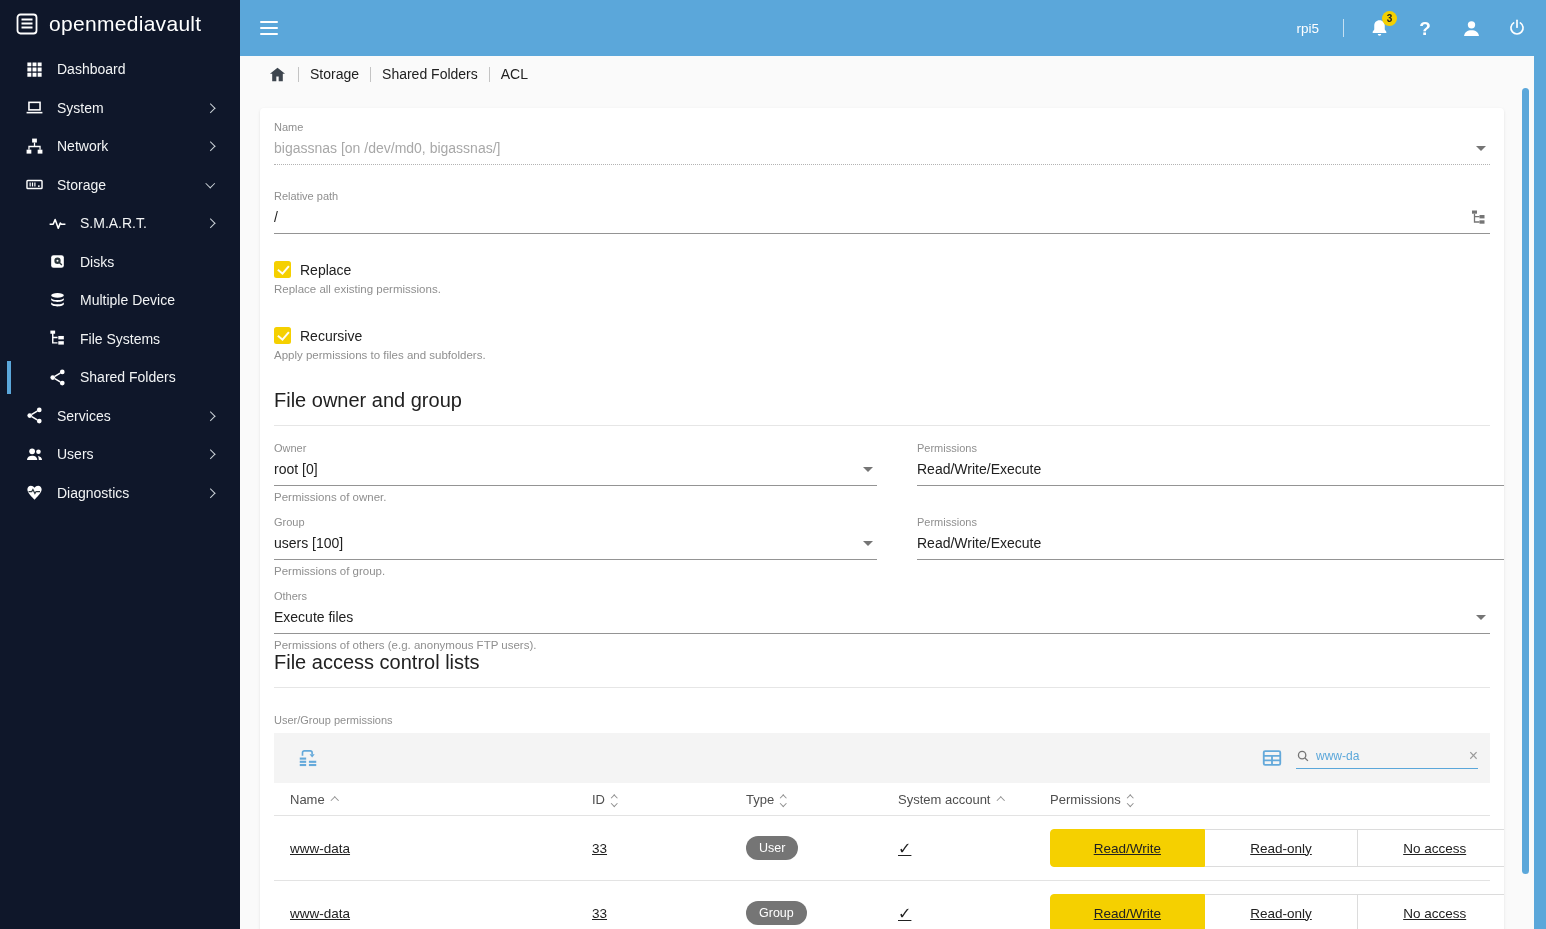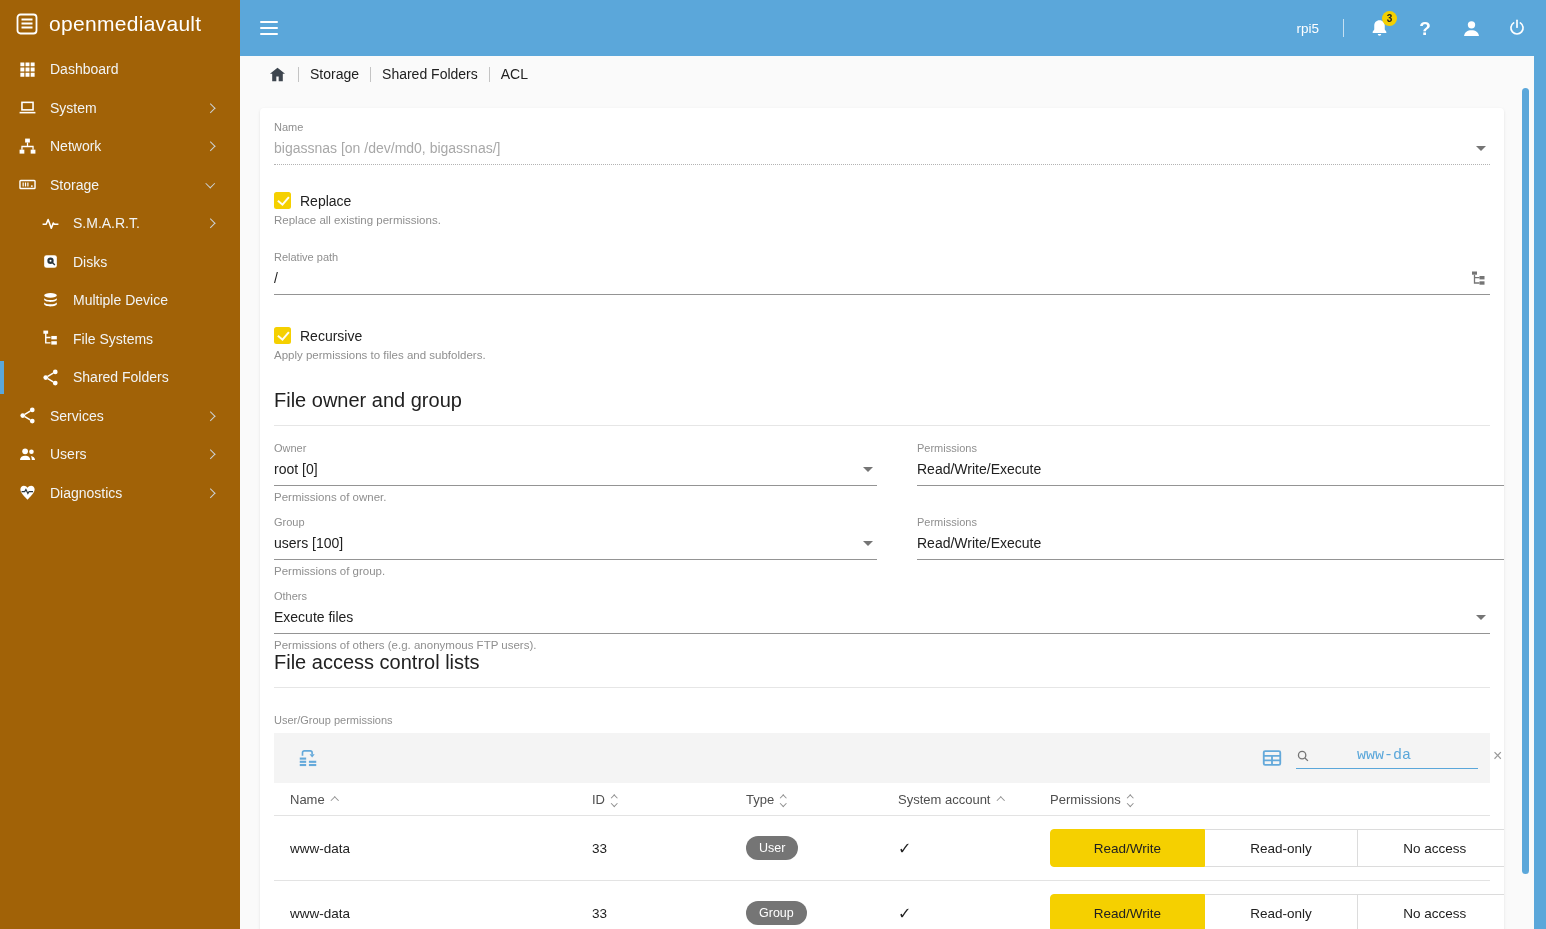--- a/index.html
+++ b/index.html
@@ -1,27 +1,27 @@
 <!DOCTYPE html>
 <html><head>
 <meta charset="utf-8">
 <style>
   * { box-sizing: border-box; margin: 0; padding: 0; }
   html,body { width:1546px; height:929px; overflow:hidden; }
   body { font-family:"Liberation Sans","DejaVu Sans",sans-serif; background:#fafafa; color:#212121; }
 
   
   .app { display:flex; width:1546px; height:929px; }
-  .sidebar { width:240px; height:929px; background:#a16207; color:#fff; flex:0 0 240px; }
+  .sidebar { width:240px; height:929px; background:#0f172a; color:#fff; flex:0 0 240px; }
   .main { flex:1; position:relative; height:929px; }
 
   
   .logo { height:48px; display:flex; align-items:center; gap:10px; padding-left:15px; }
   .logo-text { font-size:21px; font-weight:500; letter-spacing:.3px; color:#fff; }
-  .nav { padding-top:2px; }
+  .nav { padding-top:2px;margin-left:7px; }
   .nav-item { height:38.5px; display:flex; align-items:center; padding-left:18px; cursor:pointer; position:relative; font-size:14px; color:#f2f4f5; }
   .nav-item .nav-icon { width:19px; height:19px; margin-right:13px; display:inline-flex; flex:0 0 19px; }
   .nav-item.sub { padding-left:41px; }
   .nav-item.active::before { content:""; position:absolute; left:0; top:3px; bottom:3px; width:3.5px; background:#5ba7da; }
   .nav-chev { margin-left:auto; margin-right:27px; width:6.5px; height:6.5px; border-right:1.8px solid #ccd3d8; border-bottom:1.8px solid #ccd3d8; transform:rotate(-45deg); }
   .nav-chev.down { transform:rotate(45deg); margin-top:-3px; }
 
   
   .topbar { height:56px; background:#5ba7da; display:flex; align-items:center; justify-content:space-between; padding:0 18px 0 20px; }
   .hamburger { width:18px; height:14px; display:flex; flex-direction:column; justify-content:space-between; cursor:pointer; }
@@ -58,34 +58,34 @@
   .section-title { font-size:20px; font-weight:400; color:#212121; }
   .rule { border:none; border-top:1px solid #e6e6e6; margin-top:13px; }
 
   .grid-2 { display:grid; grid-template-columns:603px 603px; column-gap:12px;gap:40px; }
 
   
   .dt-toolbar { margin-top:7px; background:#f4f4f4; height:50px; display:flex; align-items:center; justify-content:space-between; padding:0 12px 0 23px; }
   .tool-btn { width:22px; height:22px; display:inline-flex; cursor:pointer; }
   .dt-toolbar-right { display:flex; align-items:center; gap:13px; }
   .search-wrap { display:flex; align-items:center; gap:6px; border-bottom:1.5px solid #5ba7da; padding-bottom:4px; width:182px; }
-  .search-input { border:none; outline:none; background:transparent; color:#5ba7da; font-size:15px; width:130px; font-family:Liberation Mono, monospace;margin-left:41px; }
+  .search-input { border:none; outline:none; background:transparent; color:#5ba7da; font-size:12px; width:130px; font-family:Liberation Sans, sans-serif; }
   .clear-btn { margin-left:auto; color:#9a9a9a; font-size:16px; cursor:pointer; line-height:1; }
 
   .tbl-grid { display:grid; grid-template-columns:318px 154px 152px 152px 1fr; align-items:center; }
   .tbl-head { height:33px; border-bottom:1px solid #e3e3e3; font-size:13px; color:#4f4f4f; }
   .tbl-head > div { display:flex; align-items:center; gap:7px; cursor:pointer; }
   .tbl-head > div:first-child, .tbl-row > div:first-child { padding-left:16px; }
   .chev { display:inline-block; width:5.5px; height:5.5px; border-right:1.5px solid #8f8f8f; border-bottom:1.5px solid #8f8f8f; }
   .chev.up { transform:rotate(-135deg); margin-top:3px; }
   .chev.dn { transform:rotate(45deg); margin-top:-2px; }
   .sort-both { display:inline-flex; flex-direction:column; gap:2.5px; }
   .sort-both .chev { width:4.5px; height:4.5px; }
 
-  .tbl-row { height:65px; border-bottom:1px solid #e3e3e3; font-size:13.5px; color:#212121; }
+  .tbl-row { height:65px; border-bottom:1px solid #e3e3e3; font-size:13.5px; color:#212121;text-decoration:underline; }
   .chip { display:inline-block; background:#757575; color:#fff; font-size:12.5px; padding:5px 13px; border-radius:15px; }
   .checkmark { font-size:16px; color:#212121; }
   .btn-group { display:flex; width:462px; border-radius:8px; }
   .perm-btn { flex:1; height:38px; background:#fff; border:1px solid #dcdcdc; border-left-width:0; font-size:13.5px; color:#212121; display:flex; align-items:center; justify-content:center; cursor:pointer; font-family:inherit; }
   .perm-btn:first-child { border-left-width:1px; border-radius:4px 0 0 4px; }
   .perm-btn:last-child { border-radius:0 4px 4px 0; }
   .perm-btn.selected { background:#f5d000; border-color:#f5d000; }
 
   
   .scroll-outer { position:fixed; right:0; top:0; width:12px; height:929px; background:#5ba7da; }
@@ -304,45 +304,45 @@
     <section class="card">
 
       <div>
         <div class="field-label">Name</div>
         <div class="select-row u-dotted">
           <span class="select-value disabled">bigassnas [on /dev/md0, bigassnas/]</span>
           <span class="dd-arrow"></span>
         </div>
       </div>
 
-      <div style="margin-top:27px">
-        <div class="cb-row">
-          <span class="checkbox"></span>
-          <span class="cb-label">Replace</span>
-        </div>
-        <div class="hint">Replace all existing permissions.</div>
-      </div>
-
       <div style="margin-top:25px">
         <div class="field-label">Relative path</div>
         <div class="select-row u-solid">
           <span class="select-value">/</span>
           <span style="display:inline-flex">
             <svg viewBox="0 0 16 16" width="16" height="16">
                 <g fill="#757575">
                   <rect x="2" y="1.5" width="5" height="3.2"></rect>
                   <rect x="9.5" y="6" width="5" height="3.4"></rect>
                   <rect x="9.5" y="11.3" width="5" height="3.4"></rect>
                 </g>
                 <path stroke="#757575" stroke-width="1.3" fill="none" d="M4.5 4.7v8.3h5M4.5 7.7h5"></path>
               </svg>
           </span>
         </div>
       </div>
 
+      <div style="margin-top:27px">
+        <div class="cb-row">
+          <span class="checkbox"></span>
+          <span class="cb-label">Replace</span>
+        </div>
+        <div class="hint">Replace all existing permissions.</div>
+      </div>
+
       <div style="margin-top:32px">
         <div class="cb-row">
           <span class="checkbox"></span>
           <span class="cb-label">Recursive</span>
         </div>
         <div class="hint">Apply permissions to files and subfolders.</div>
       </div>
 
       <h2 class="section-title" style="margin-top:28px">File owner and group</h2>
       <hr class="rule">

